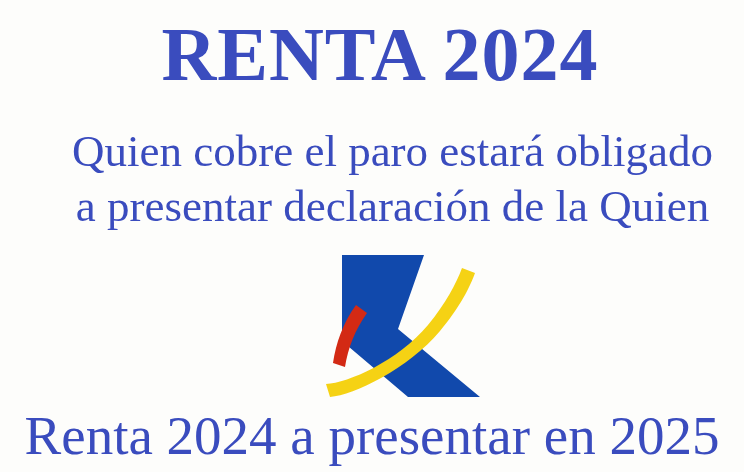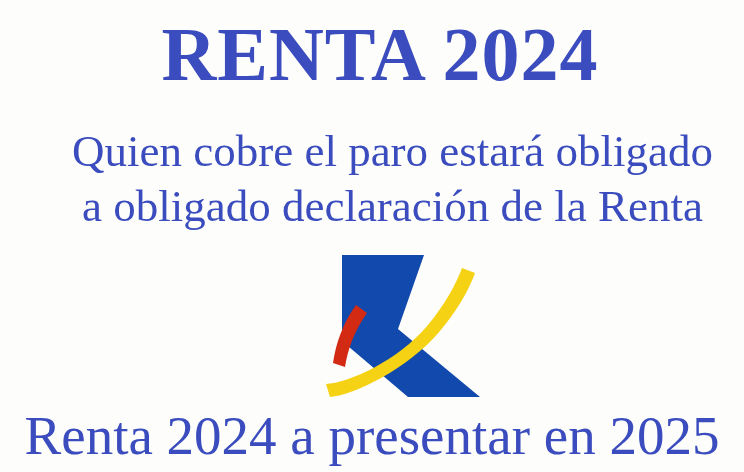--- a/index.html
+++ b/index.html
@@ -87,21 +87,21 @@
 </style>
 </head>
 <body>
 
 <div id="poster">
 
   <div class="headline">RENTA 2024</div>
 
   <div class="subtitle">
     <span class="ln">Quien cobre el paro estará obligado</span>
-    <span class="ln">a obligado declaración de la Renta</span>
+    <span class="ln">a presentar declaración de la Quien</span>
   </div>
 
   <div class="logo-wrap">
     <svg viewBox="0 0 176 160" xmlns="http://www.w3.org/2000/svg">
 
       <g>
         <path d="M30 10 L112 10 L86 84 L168 152 L96 152 L30 96 Z" fill="#1149ac"></path>
       </g>
 
       <g>

